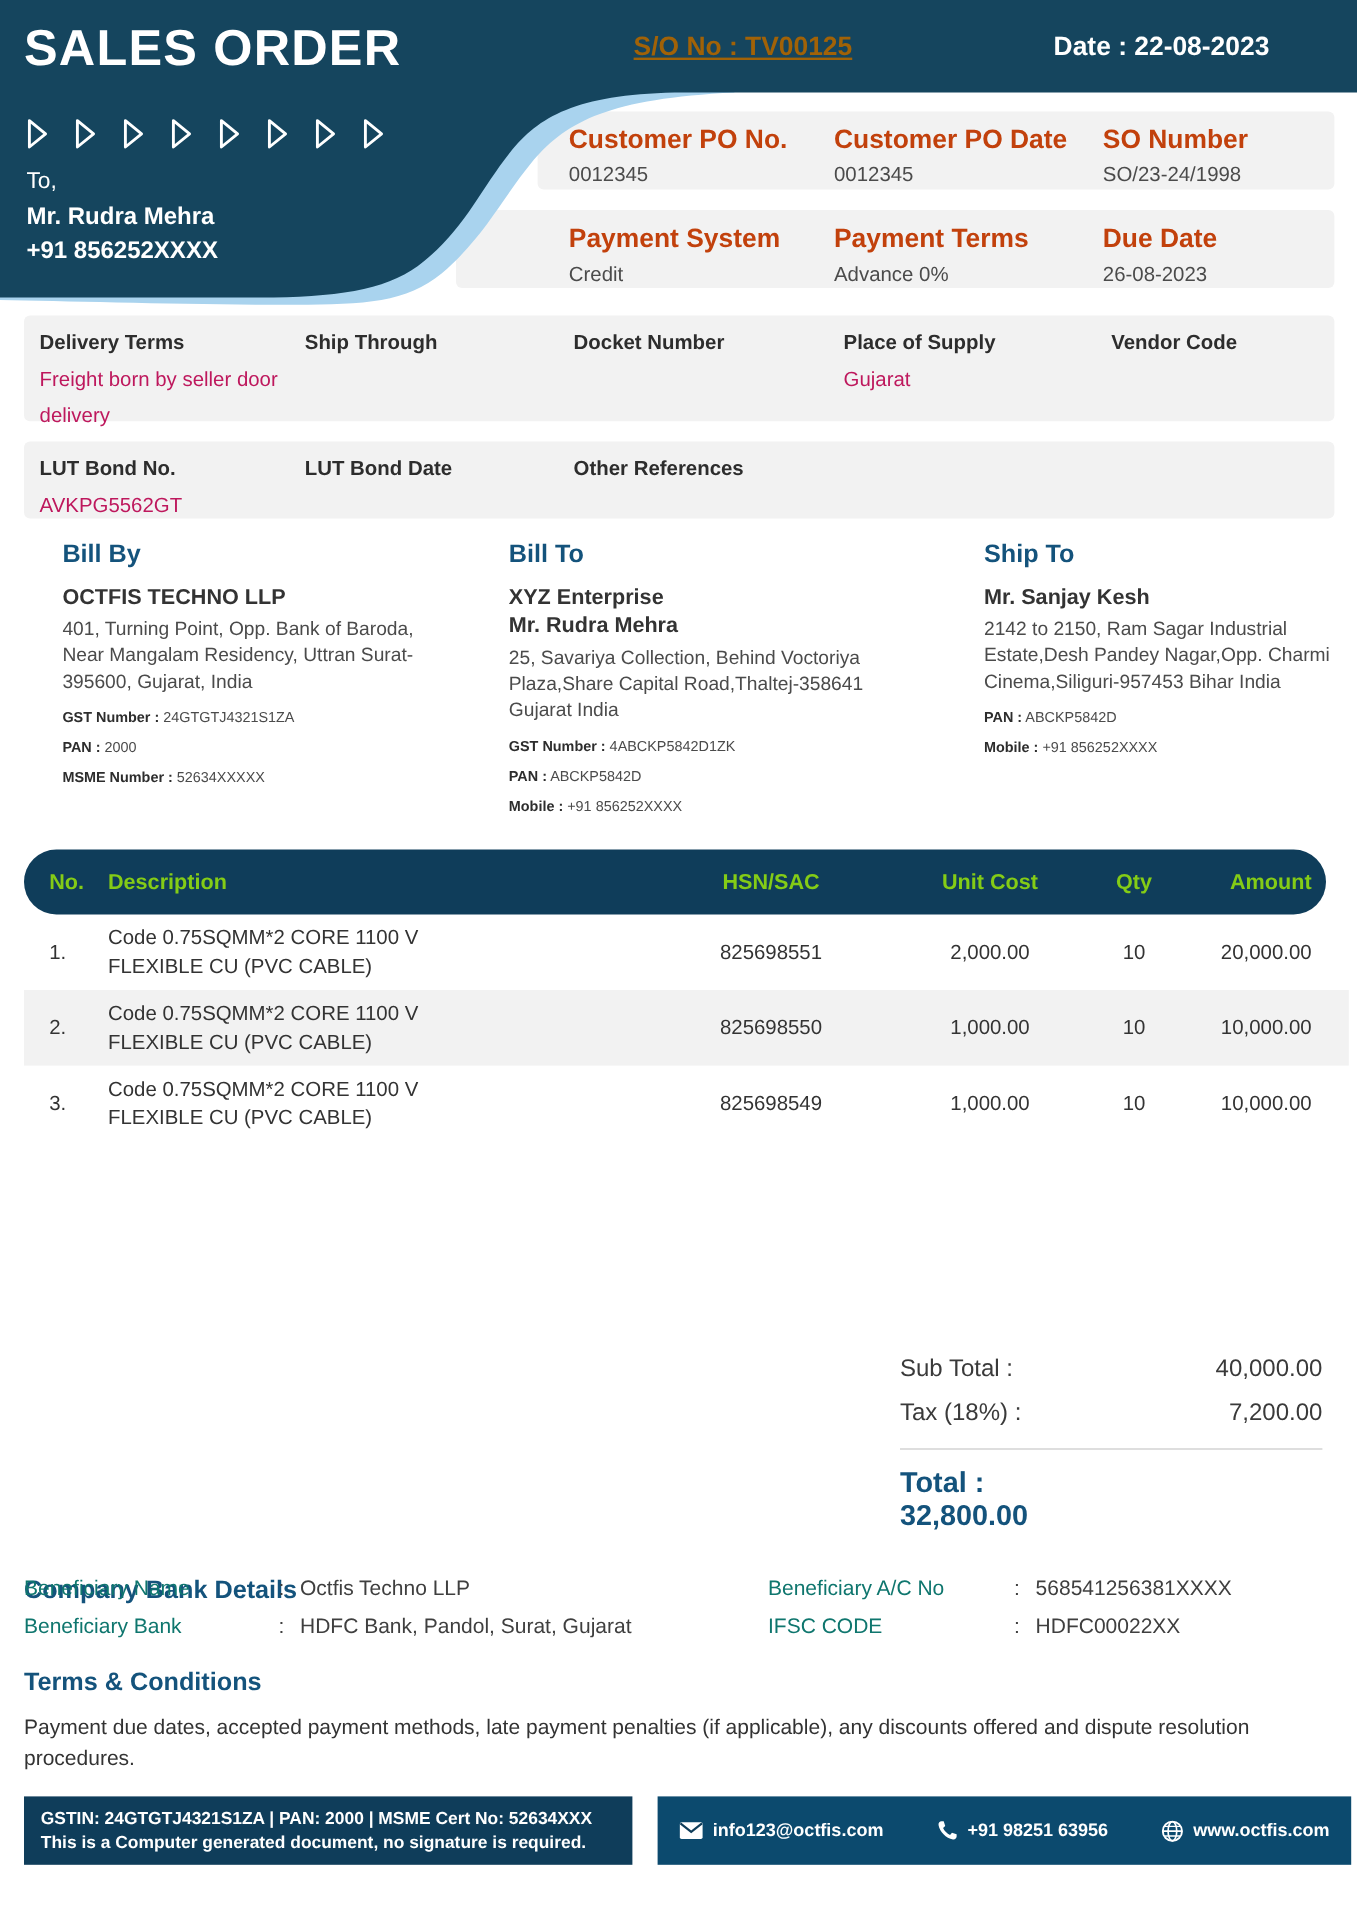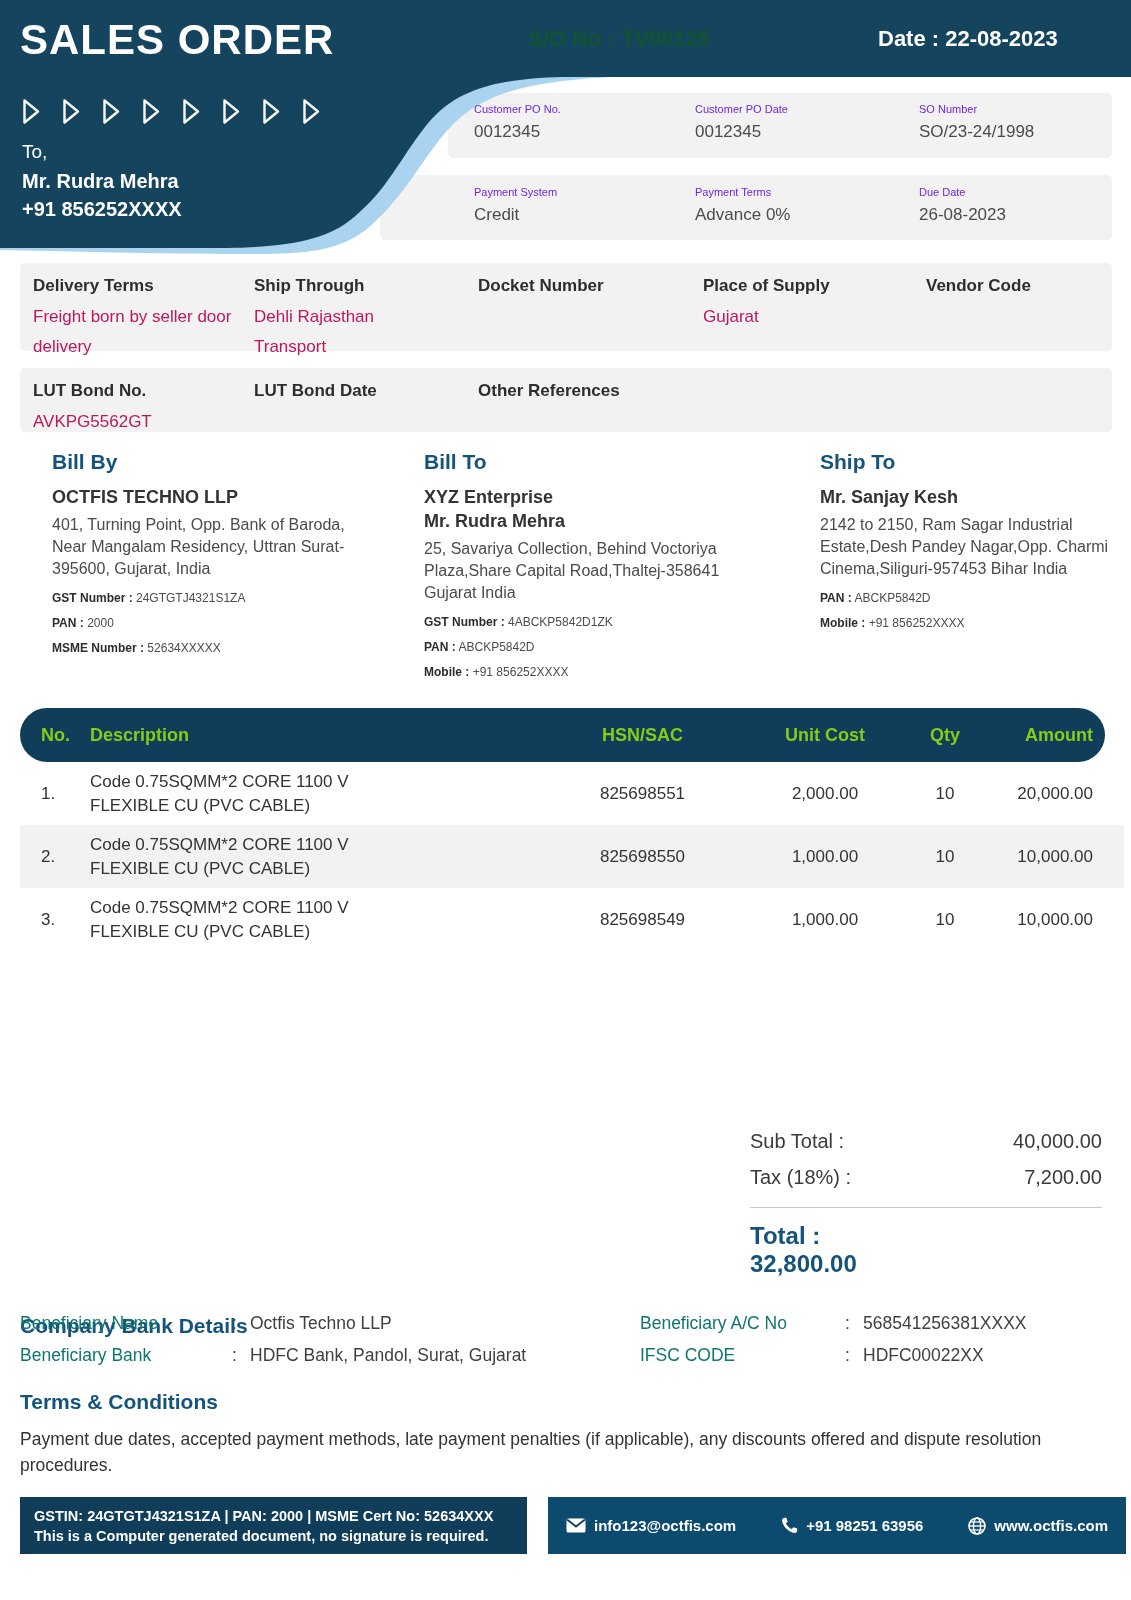--- a/index.html
+++ b/index.html
@@ -3,34 +3,34 @@
 <meta charset="utf-8">
 <style>
   html,body{margin:0;padding:0;background:#ffffff;}
   body{font-family:"Liberation Sans", sans-serif; -webkit-font-smoothing:antialiased;}
   .page{position:relative;width:1131px;height:1600px;background:#fff;overflow:hidden;}
 
   
   .hero{position:absolute;left:0;top:0;width:1131px;height:256px;}
   .hero-svg{position:absolute;left:0;top:0;z-index:2;pointer-events:none;}
   .hero-title{position:absolute;left:20px;top:16px;z-index:3;color:#fff;font-size:42px;font-weight:700;letter-spacing:1px;}
-  .hero-so{position:absolute;left:528px;top:26px;z-index:3;color:#14532d;font-size:22px;font-weight:700;}
+  .hero-so{position:absolute;left:528px;top:26px;z-index:3;color:#a16207;font-size:22px;font-weight:700;text-decoration:underline;}
   .hero-date{position:absolute;left:878px;top:26px;z-index:3;color:#fff;font-size:22px;font-weight:700;}
   .arrows{position:absolute;left:22px;top:98px;z-index:3;display:flex;gap:21px;}
   .arrows svg{display:block;}
   .to-block{position:absolute;left:22px;top:141px;z-index:3;color:#fff;}
   .to-label{font-size:19px;margin-bottom:7px;}
   .to-name{font-size:20px;font-weight:700;margin-bottom:5px;}
   .to-phone{font-size:20px;font-weight:700;}
 
   .info-box{position:absolute;background:#F2F2F2;border-radius:5px;z-index:1;}
   .ib-row1{left:448px;top:93px;width:664px;height:65px;}
   .ib-row2{left:380px;top:175px;width:732px;height:65px;}
   .h-field{position:absolute;z-index:3;}
-  .h-field .lbl{font-size:11px;font-weight:400;color:#6d28d9;margin-bottom:7px;}
+  .h-field .lbl{font-size:22px;font-weight:700;color:#c2410c;margin-bottom:7px;}
   .h-field .val{font-size:17px;color:#4b4b4b;}
 
   
   .panel{position:absolute;left:20px;width:1092px;background:#F2F2F2;border-radius:5px;}
   .p-delivery{top:263px;height:88px;}
   .p-lut{top:368px;height:64px;}
   .p-field{position:absolute;top:13px;}
   .p-field .lbl{font-size:17px;font-weight:700;color:#2d2d2d;}
   .p-field .val{font-size:17px;color:#be185d;margin-top:6px;line-height:30px;}
 
@@ -158,21 +158,20 @@
     </div>
   </div>
 
   <div class="panel p-delivery">
     <div class="p-field" style="left:13px;">
       <div class="lbl">Delivery Terms</div>
       <div class="val" style="width:205px;">Freight born by seller door delivery</div>
     </div>
     <div class="p-field" style="left:234px;">
       <div class="lbl">Ship Through</div>
-      <div class="val" style="width:160px;">Dehli Rajasthan Transport</div>
     </div>
     <div class="p-field" style="left:458px;">
       <div class="lbl">Docket Number</div>
       <div class="val"></div>
     </div>
     <div class="p-field" style="left:683px;">
       <div class="lbl">Place of Supply</div>
       <div class="val">Gujarat</div>
     </div>
     <div class="p-field" style="left:906px;">

